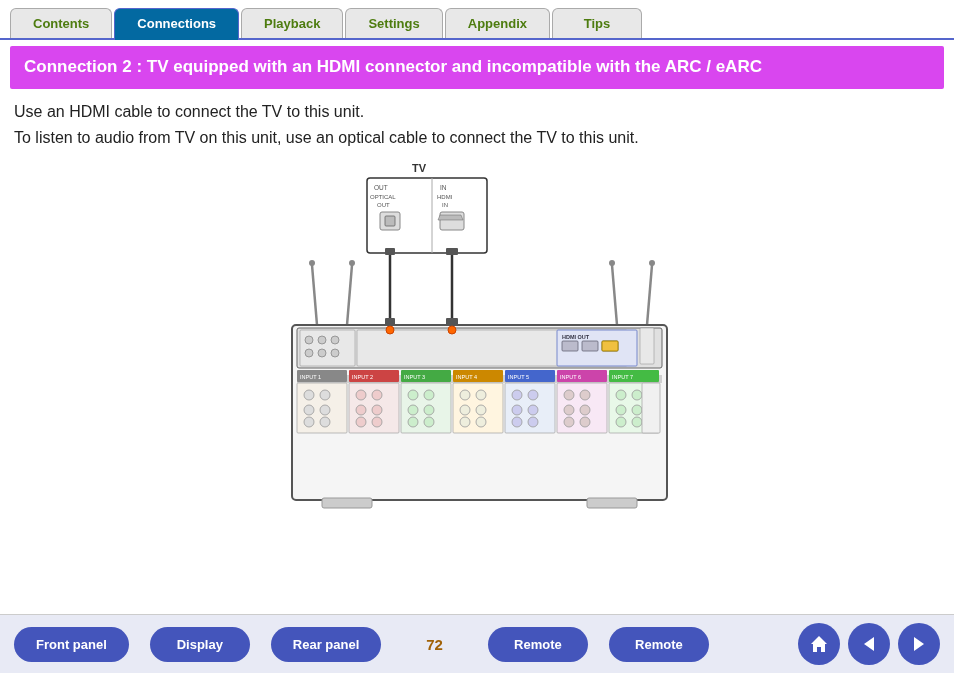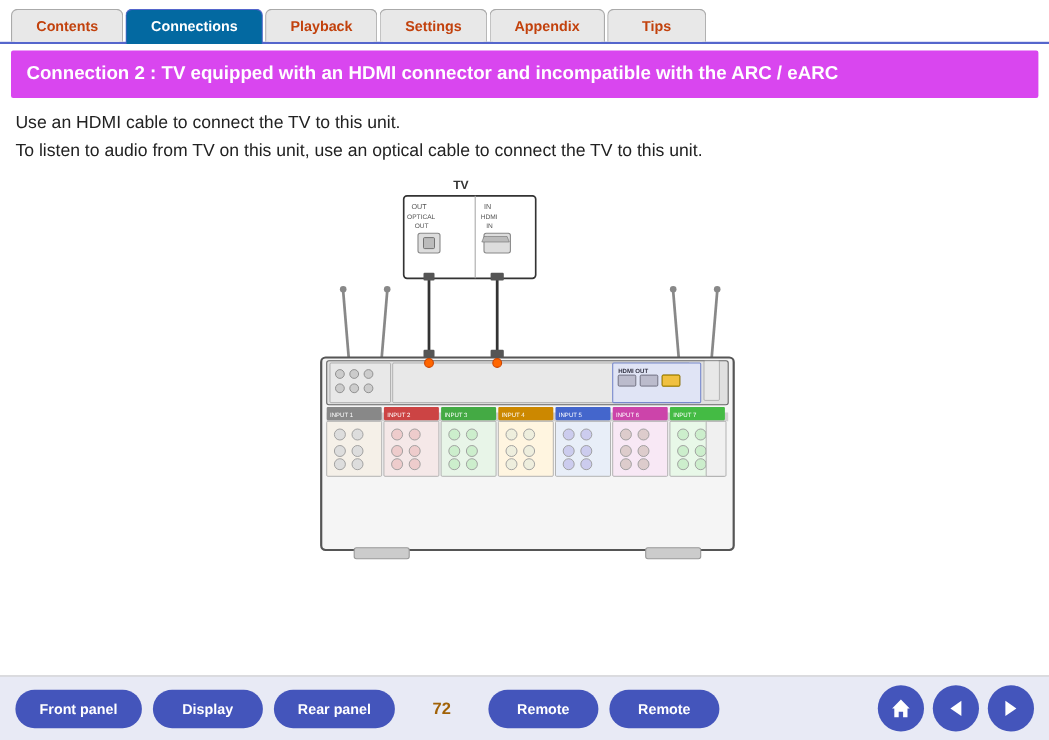--- a/index.html
+++ b/index.html
@@ -22,21 +22,21 @@
     }
     .nav-tab {
       padding: 7px 22px;
       border: 1px solid #aaa;
       border-bottom: none;
       border-radius: 6px 6px 0 0;
       cursor: pointer;
       font-size: 13px;
       font-weight: bold;
       background: #e8e8e8;
-      color: #c2410c;
+      color: #4d7c0f;
       text-align: center;
       min-width: 90px;
     }
     .nav-tab.active {
       background: #0369a1;
       color: #fff;
       border-color: #5566cc;
       padding-bottom: 9px;
       margin-bottom: -2px;
     }
@@ -79,21 +79,21 @@
       padding: 8px 14px;
       margin-top: 10px;
       border-top: 1px solid #ccc;
       position: absolute;
       bottom: 0;
       left: 0;
       right: 0;
     }
     .bottom-nav-left {
       display: flex;
-      gap: 10px;
+      gap: 21px;
       align-items: center;
     }
     .bottom-nav-right {
       display: flex;
       gap: 8px;
       align-items: center;
     }
     .nav-btn {
       background: #4455bb;
       color: #fff;

